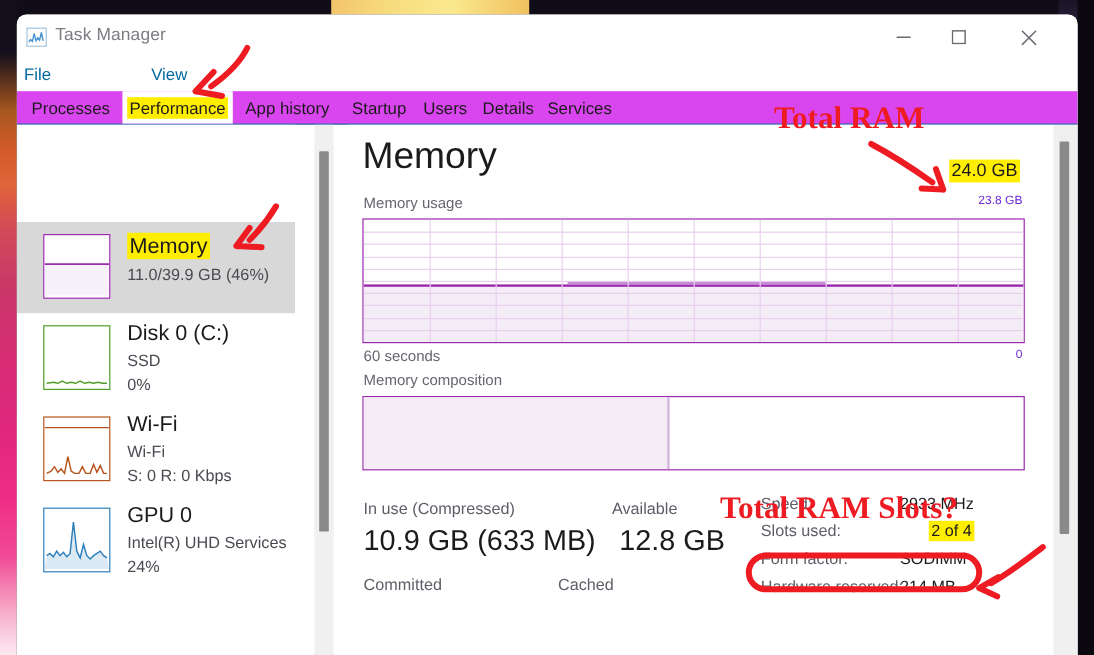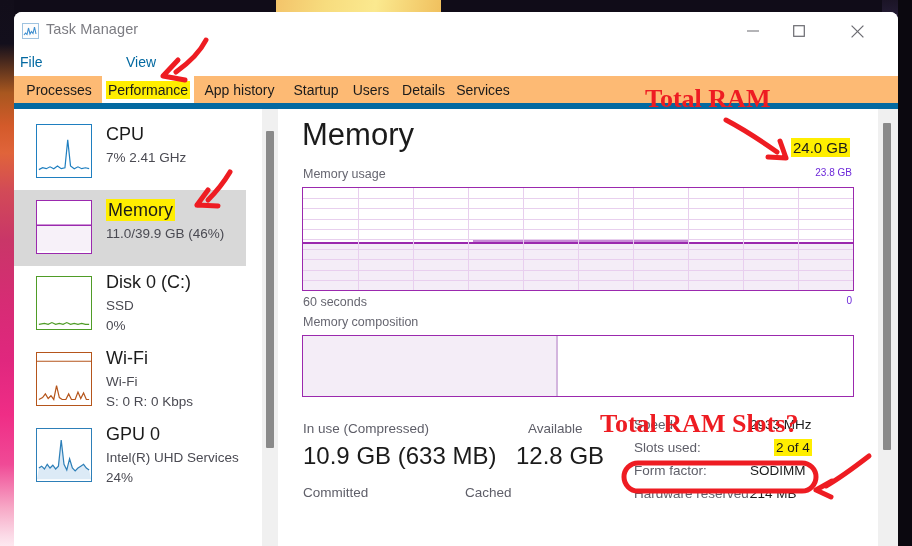--- a/index.html
+++ b/index.html
@@ -46,21 +46,21 @@
   .wbtn{position:absolute;top:0;width:46px;height:38px;display:flex;align-items:center;justify-content:center;}
   #btn-min{right:122px;} #btn-max{right:76px;} #btn-close{right:18px;}
   .wbtn svg{display:block;}
 
   
   #menubar{height:26px;position:relative;background:#ffffff;}
   .menu-item{position:absolute;top:2px;font-size:14px;color:#0369a1;padding:2px 4px;}
   #menu-file{left:2px;} #menu-options{left:38px;margin-top:42px;} #menu-view{left:108px;}
 
   
-  #tabstrip{position:relative;height:27px;background:#fdba74;border-bottom:6px solid #0369a1;}
+  #tabstrip{position:relative;height:27px;background:#d946ef;border-bottom:1px solid #0369a1;}
   .tab{position:absolute;top:0;height:27px;display:flex;align-items:center;
        font-size:14px;color:#1b1b1b;padding:0 8px;box-sizing:border-box;white-space:nowrap;}
   .tab.active{background:#ffffff;}
   .hl-yellow{background:#ffee00;padding:1px 2px;box-decoration-break:clone;}
 
   
   #content{position:relative;height:443px;background:#ffffff;}
 
   
   #sidebar{position:absolute;left:0;top:0;width:232px;height:443px;background:#ffffff;overflow:hidden;}
@@ -178,29 +178,20 @@
         <span>Details</span>
       </div>
       <div class="tab" style="left: 438px; width: 62px; justify-content: center;">
         <span>Services</span>
       </div>
     </div>
 
   <div id="content">
 
     <div id="sidebar">
-        <div class="side-item" style="top: 5px;">
-          <div class="mini" style="border: 1px solid rgb(31, 127, 192);">
-            <svg width="54" height="52" viewBox="0 0 58 52">
-              <polyline points="2,46 6,44 10,45 14,43 18,45 22,42 26,45 30,44 33,14 36,42 40,45 44,43 48,45 52,44 56,45" fill="none" stroke="#1f7fc0" stroke-width="1.3"></polyline>
-            </svg>
-          </div>
-          <div class="s-title" style="top: 10px;"><span>CPU</span></div>
-          <div class="s-sub" style="top: 36px;">7% 2.41 GHz</div>
-        </div>
         <div class="side-item selected" style="top: 81px;">
           <div class="mini" style="border: 1px solid rgb(155, 41, 174);">
             <svg width="54" height="52" viewBox="0 0 58 52">
               <rect x="0" y="24" width="58" height="28" fill="#f7f1f9"></rect>
               <line x1="0" y1="24" x2="58" y2="24" stroke="#9b29ae" stroke-width="1.6"></line>
             </svg>
           </div>
           <div class="s-title" style="top: 10px;"><span class="hl-yellow">Memory</span></div>
           <div class="s-sub" style="top: 36px;">11.0/39.9 GB (46%)</div>
         </div>
@@ -278,21 +269,21 @@
 
       <div class="cap-left" style="left:13px;top:206px;">Memory composition</div>
 
       <div id="compbar">
         <div id="comp-used" style="width: 253px;"></div>
         <div id="comp-div" style="left: 253px;"></div>
       </div>
 
       <div class="stat-label" style="left:13px;top:312px;">In use (Compressed)</div>
       <div class="stat-big" style="left:13px;top:333px;">10.9 GB (633 MB)</div>
-      <div class="stat-label" style="left:238px;top:312px;">Available</div>
+      <div class="stat-label" style="left:220px;top:312px;">Available</div>
       <div class="stat-big" style="left:226px;top:333px;">12.8 GB</div>
       <div class="stat-label" style="left:13px;top:376px;">Committed</div>
       <div class="stat-label" style="left:175px;top:376px;">Cached</div>
 
       <div class="info-label" style="left:344px;top:308px;">Speed:</div>
       <div class="info-val" style="left:460px;top:308px;">2933 MHz</div>
       <div class="info-label" style="left:344px;top:331px;">Slots used:</div>
       <div class="info-val" style="left:484px;top:331px;"><span class="hl-yellow">2 of 4</span></div>
       <div class="info-label" style="left:344px;top:354px;">Form factor:</div>
       <div class="info-val" style="left:460px;top:354px;">SODIMM</div>

